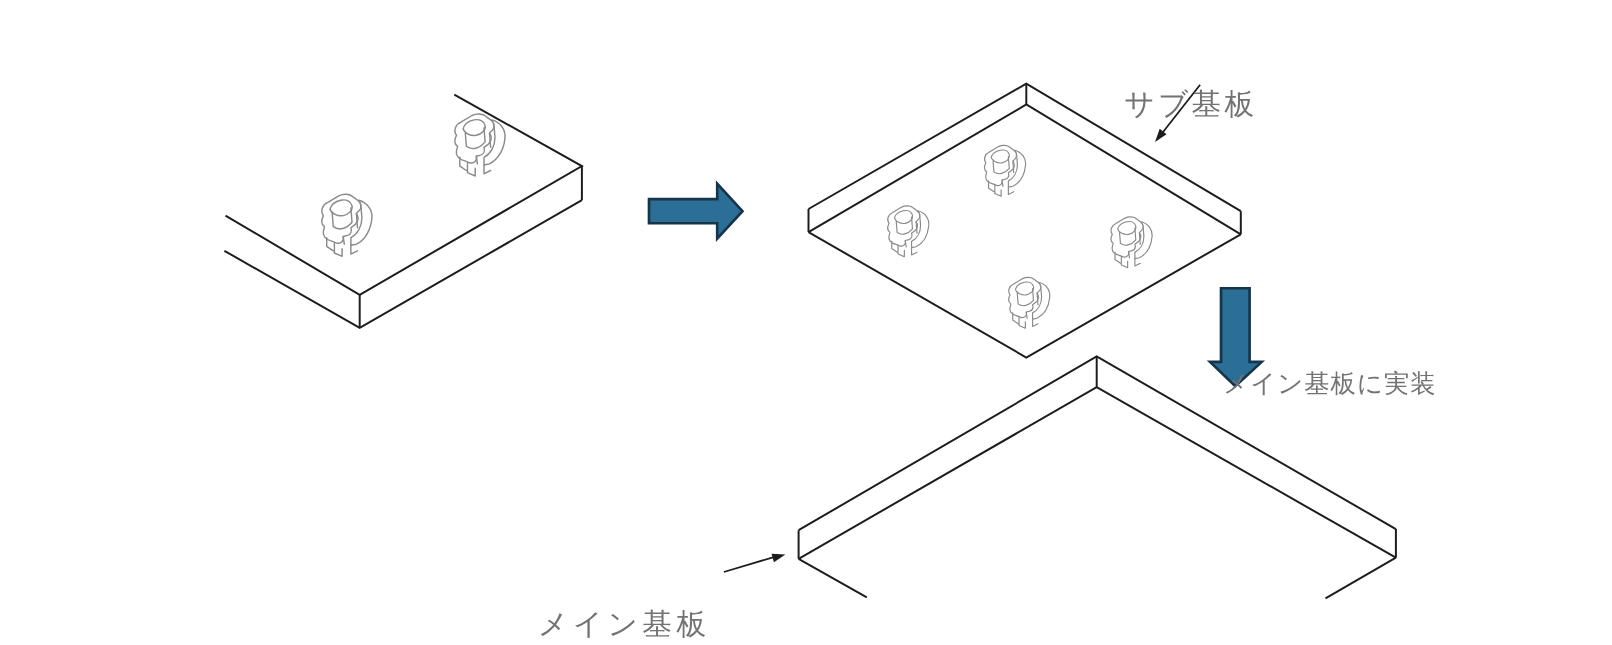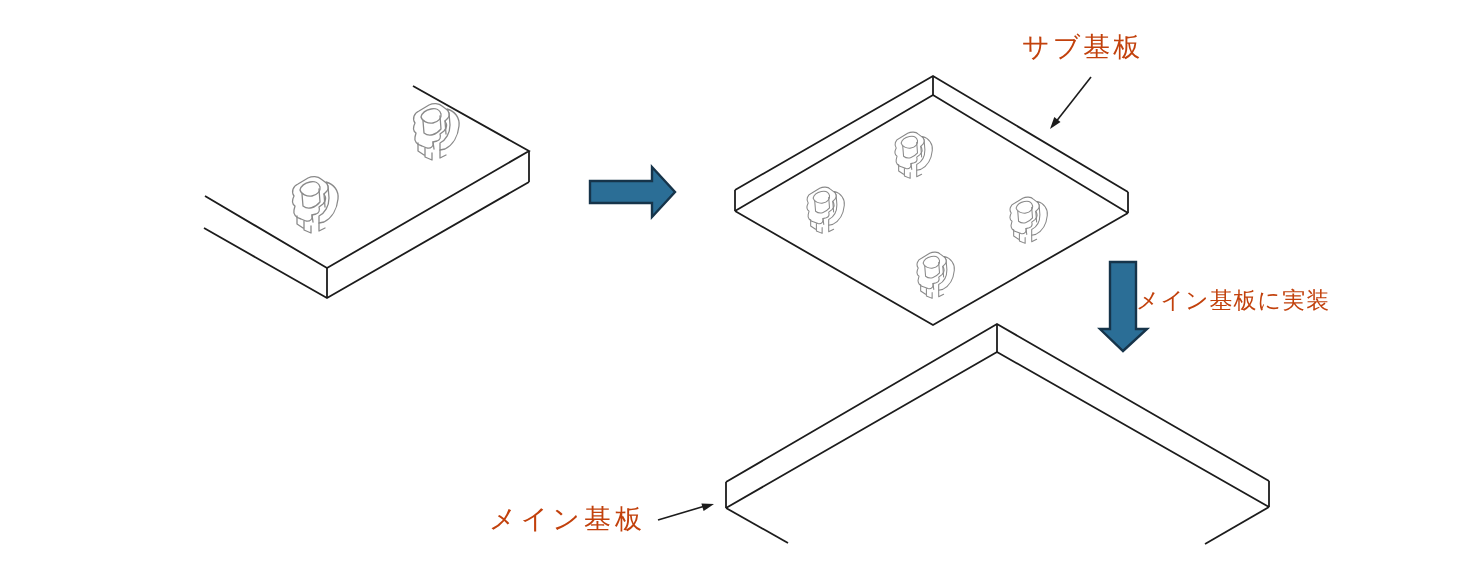--- a/index.html
+++ b/index.html
@@ -6,28 +6,29 @@
   .canvas{
     position:relative;
     width:1465px;height:586px;
     background:#ffffff;
     overflow:hidden;
     font-family:"Liberation Sans","DejaVu Sans",sans-serif;
   }
   .canvas svg{position:absolute;left:0;top:0;}
   .label{
     position:absolute;
-    color:#c2410c;
+    color:#737373;
     font-weight:400;
     white-space:nowrap;
     line-height:1.2;
+    margin-top:48px;
   }
   .label.caption-left {left:179px; top:317px; font-size:23px; letter-spacing:1px;}
   .label.sub-board   {left:1022px;top:31px;  font-size:27px; letter-spacing:3px;}
-  .label.mount-note  {left:1136px;top:287px; font-size:23px; letter-spacing:1px;}
+  .label.mount-note  {left:1112px;top:287px; font-size:23px; letter-spacing:1px;}
   .label.main-board  {left:489px; top:503px; font-size:27px; letter-spacing:4px;text-align:right;}
 
   .board-line{stroke:#1c1c1c;stroke-width:1.8;fill:none;stroke-linejoin:miter;stroke-linecap:butt;}
   .thin-arrow{stroke:#1c1c1c;stroke-width:1.6;fill:none;}
   .thin-arrow-head{fill:#1c1c1c;stroke:none;}
   .block-arrow{stroke:#16344A;stroke-width:2.4;stroke-linejoin:miter;}
   .conn{stroke:#8a8a8a;stroke-width:1.3;fill:none;stroke-linejoin:round;stroke-linecap:round;}
   .conn-body{fill:#ffffff;}
 </style>
 </head>

